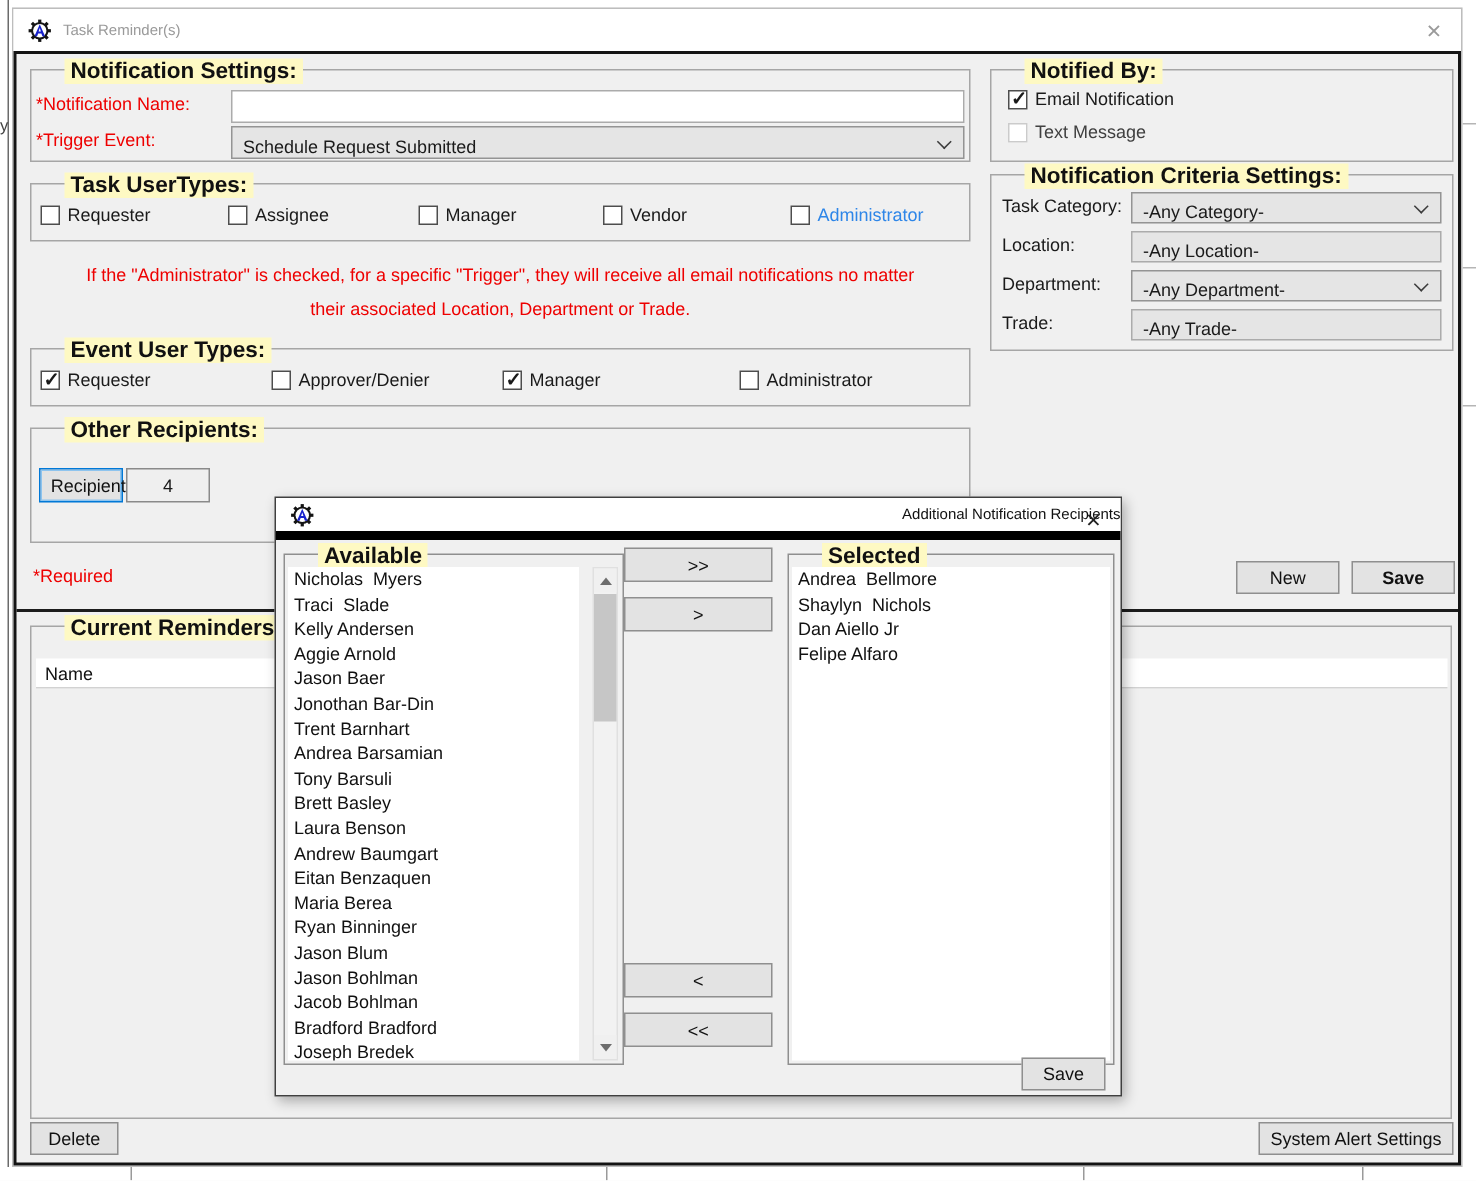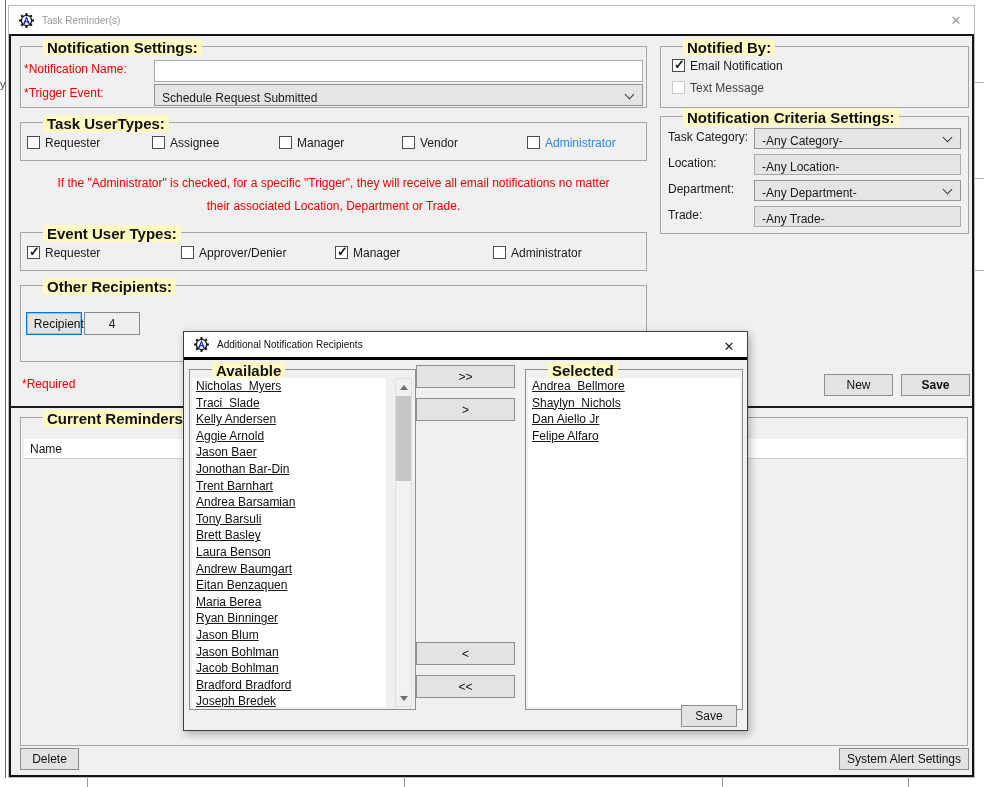--- a/index.html
+++ b/index.html
@@ -27,21 +27,21 @@
                display:flex; align-items:center; justify-content:center; cursor:default; }
   .close-btn::before { content:"\2715"; font-size:13px; }
   .main-win { left:8px; top:5px; width:967px; height:773px; border:1px solid #bdbdbd; }
   .main-win .title { color:#9a9a9a; }
   .main-win .close-btn::before { color:#9a9a9a; }
   .client { position:absolute; left:0; top:28px; right:0; bottom:0; background:#f0f0f0;
             border:2px solid #141414; }
 
   .modal-win { left:183px; top:331px; width:565px; height:400px;
                border:1px solid #3f3f3f; box-shadow:2px 3px 8px rgba(0,0,0,0.30); z-index:20; }
-  .modal-win .titlebar { border-bottom:3px solid #000000; }
+  .modal-win .titlebar { border-bottom:6px solid #000000;justify-content:space-between; }
   .modal-win .title { color:#111; }
   .modal-win .close-btn::before { color:#222; }
 
   
   .groupbox { position:absolute; border:1px solid #a6a6a6; }
   .gb-caption { position:absolute; top:-8px; left:6px; background:#fef9c3; padding:0 4px;
                 font-weight:bold; font-size:15px; color:#111; white-space:nowrap;margin-left:16px; }
   .lbl { position:absolute; font-size:12px; white-space:nowrap; }
   .red { color:#ee0000; }
   .textinput { position:absolute; background:#fff; border:1px solid #ababab; padding:0 5px;
@@ -50,36 +50,36 @@
            display:flex; align-items:flex-end; padding:0 7px; font-size:12px; }
   .combo.flat { border-color:#ababab; }
   .chev { position:absolute; right:9px; top:6px; width:7px; height:7px;
           border-right:1.6px solid #3c3c3c; border-bottom:1.6px solid #3c3c3c;
           transform:rotate(45deg); }
   .btn { position:absolute; background:#e3e3e3; border:1px solid #8f8f8f;
          display:flex; align-items:center; justify-content:center;
          font-size:12px; color:#111; cursor:default; }
   .btn.default { font-weight:bold; }
   .btn.focus { border:1px solid #0078d7; box-shadow: inset 0 0 0 1px #8ec4ee; padding-left: 19px; }
-  .cb-item { position:absolute; display:flex; align-items:flex-start; gap:5px; font-size:12px; }
+  .cb-item { position:absolute; display:flex; align-items:flex-end; gap:5px; font-size:12px; }
   .cb { width:13px; height:13px; background:#fff; border:1px solid #4d4d4d; position:relative; flex:none; }
   .cb.checked::after { content:"\2713"; position:absolute; left:1px; top:-3px;
                        font-size:13px; font-weight:bold; color:#1a1a1a; }
   .cb.disabled { border-color:#cbcbcb; }
   .cb-label.disabled { color:#404040; }
   .cb-label.blue { color:#2e86e8; }
   .note { position:absolute; text-align:center; font-size:12px; }
   .divider { position:absolute; left:0; width:100%; height:2px; background:#1c1c1c; }
   .count-box { position:absolute; background:#efefef; border:1px solid #8a8a8a;
                display:flex; align-items:center; justify-content:center; font-size:12px; }
   .grid-header { position:absolute; background:#fff; border-bottom:1px solid #d2d2d2;
                  display:flex; align-items:center; padding-left:6px; font-size:12px; color:#111; }
 
   
-  .listbox { position:absolute; background:#fff; overflow:hidden;text-decoration:underline; }
+  .listbox { position:absolute; background:#fff; overflow:hidden; }
   .list-item { height:16.6px; line-height:16px; padding-left:4px; font-size:12px;
                white-space:pre; color:#111; }
   .sb { position:absolute; width:17px; background:#f2f2f2; border:1px solid #e0e0e0; }
   .sb-btn { position:absolute; left:0; width:15px; height:16px; display:flex;
             align-items:center; justify-content:center; background:#f0f0f0; }
   .sb-btn.up { top:0; } .sb-btn.down { bottom:0; }
   .tri-up   { width:0; height:0; border-left:4px solid transparent; border-right:4px solid transparent; border-bottom:5px solid #6d6d6d; }
   .tri-down { width:0; height:0; border-left:4px solid transparent; border-right:4px solid transparent; border-top:5px solid #6d6d6d; }
   .sb-thumb { position:absolute; left:0; width:15px; background:#c6c6c6; }
   .gear { flex:none; }

